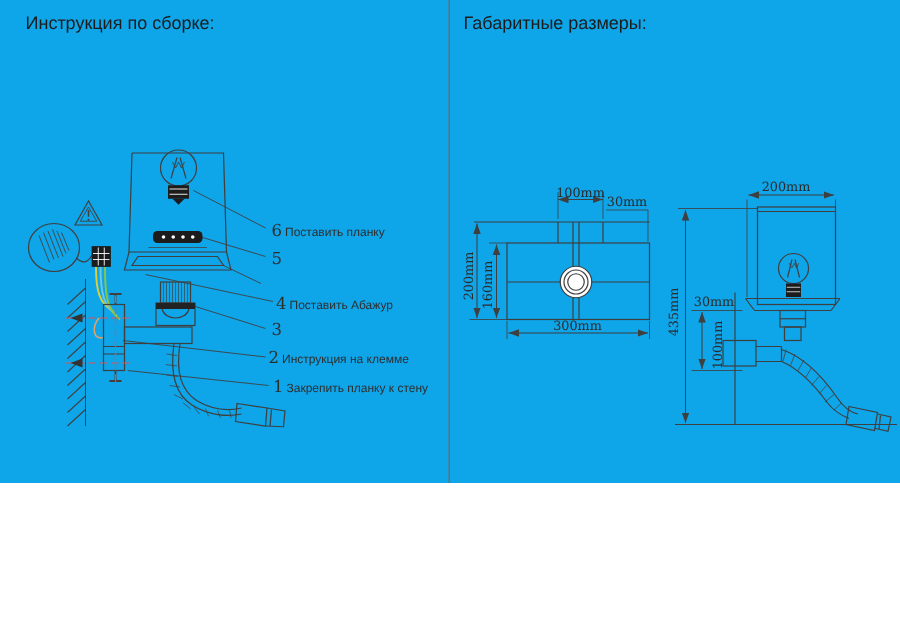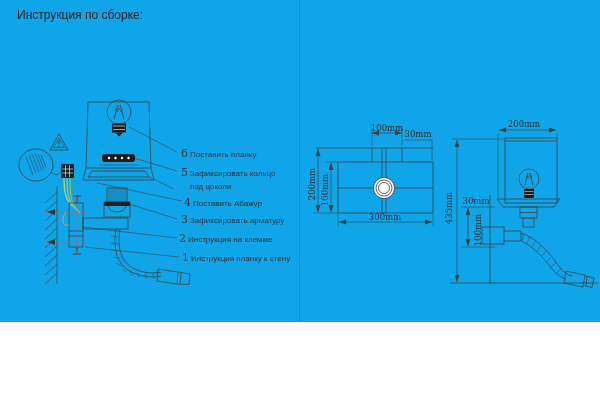--- a/index.html
+++ b/index.html
@@ -15,20 +15,21 @@
           font-size:11px;color:#1c1c1c;}
   .dim-text{font-family:"DejaVu Serif",serif;font-size:8.5px;fill:#2b2b2b;stroke:none;}
   .dimline{marker-start:url(#arw);marker-end:url(#arw);}
 </style>
 </head>
 <body>
 
 <div class="page">
 
   <div class="panel-title" style="left:17px;top:8px">Инструкция по сборке:</div>
+  <div class="panel-title" style="left:309px;top:8px">Габаритные размеры:</div>
   <div class="divider"></div>
 
   <svg class="art" width="600" height="413" viewBox="0 0 600 413">
     <defs>
       <marker id="arw" markerWidth="8" markerHeight="6" refX="7" refY="2.5" orient="auto-start-reverse" markerUnits="userSpaceOnUse">
         <path d="M0,0 L7,2.5 L0,5 Z" fill="#3f3f3f"></path>
       </marker>
     </defs>
 
     <g stroke="#3f3f3f" stroke-width="0.8" fill="none">
@@ -211,32 +212,30 @@
       <text class="dim-text" x="481" y="230" text-anchor="middle" transform="rotate(-90 481 230)">100mm</text>
     </g>
   </svg>
 
   <div class="step" style="left:181px;top:147px">
     <span class="num">6</span>
     <span class="txt">Поставить планку</span>
   </div>
   <div class="step" style="left:181px;top:166px">
     <span class="num">5</span>
-    <span class="txt" style="width:97px">Зафиксировать кольцо под цоколи</span>
   </div>
   <div class="step" style="left:184px;top:196px">
     <span class="num">4</span>
     <span class="txt">Поставить Абажур</span>
   </div>
   <div class="step" style="left:181px;top:213px">
     <span class="num">3</span>
-    <span class="txt">Зафиксировать арматуру</span>
   </div>
   <div class="step" style="left:179px;top:232px">
     <span class="num">2</span>
     <span class="txt">Инструкция на клемме</span>
   </div>
   <div class="step" style="left:182px;top:251px">
     <span class="num">1</span>
-    <span class="txt">Инструкция планку к стену</span>
+    <span class="txt">Закрепить планку к стену</span>
   </div>
 
 </div>
 
 </body></html>

